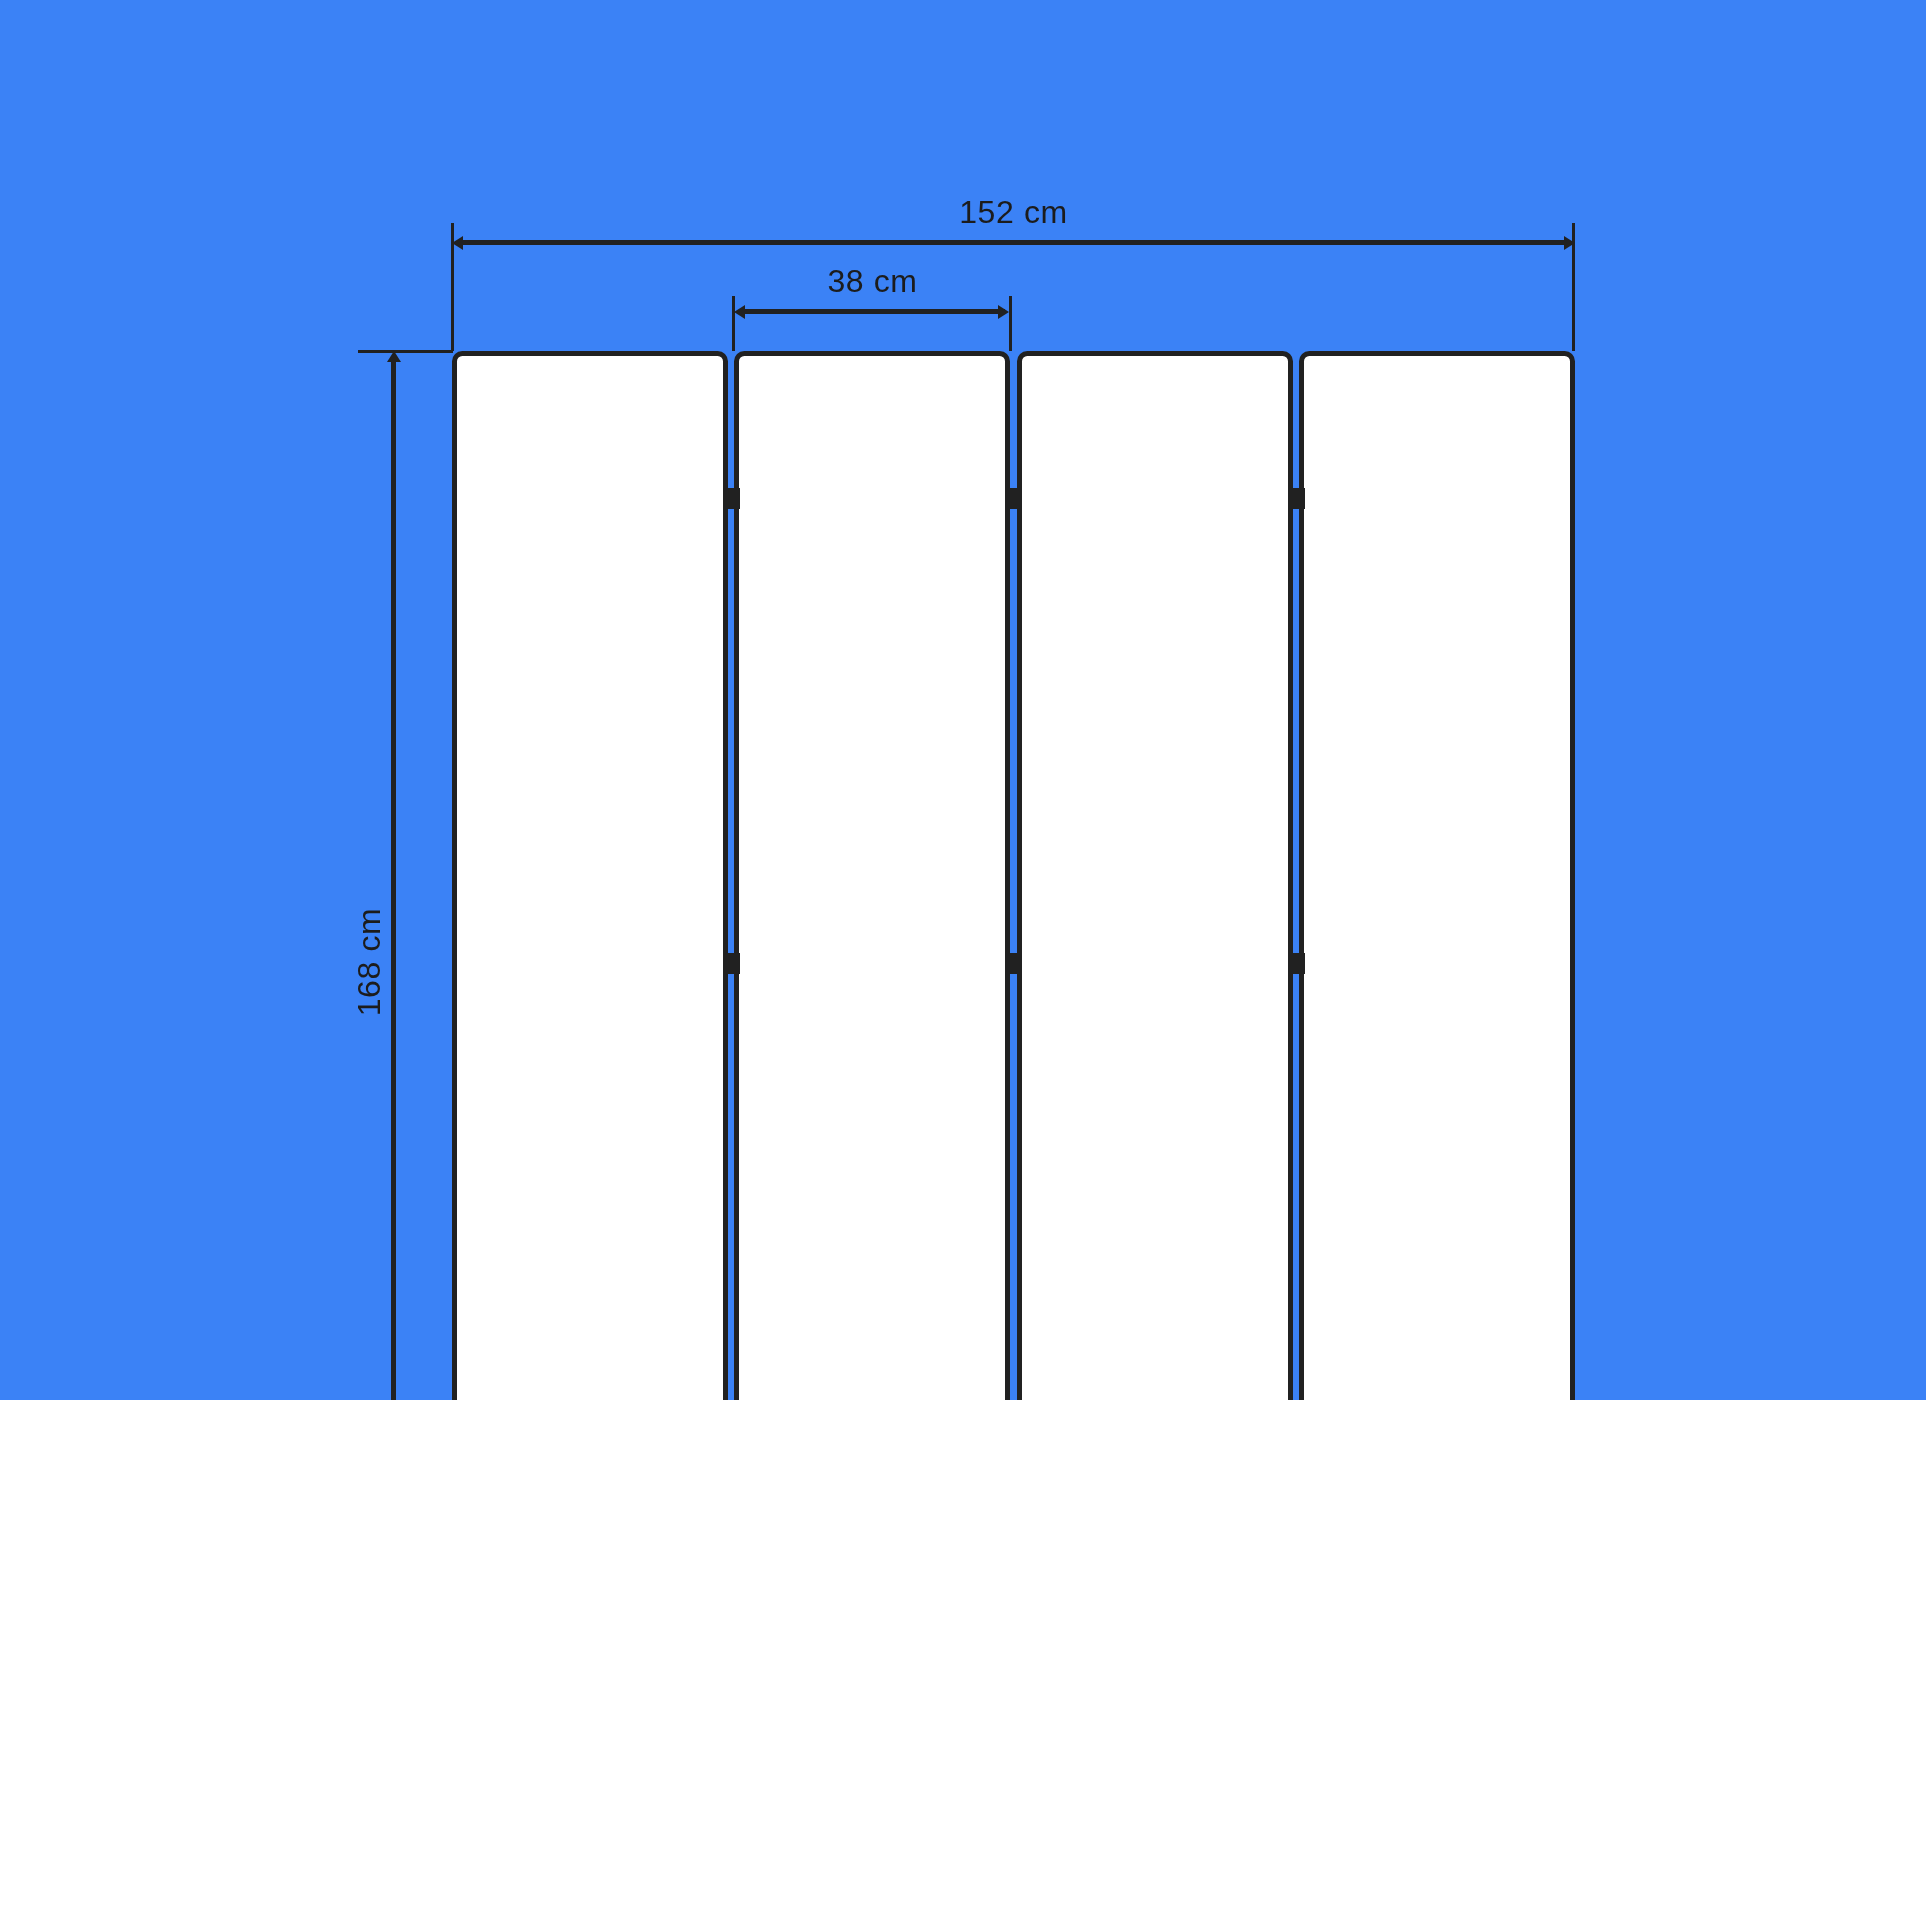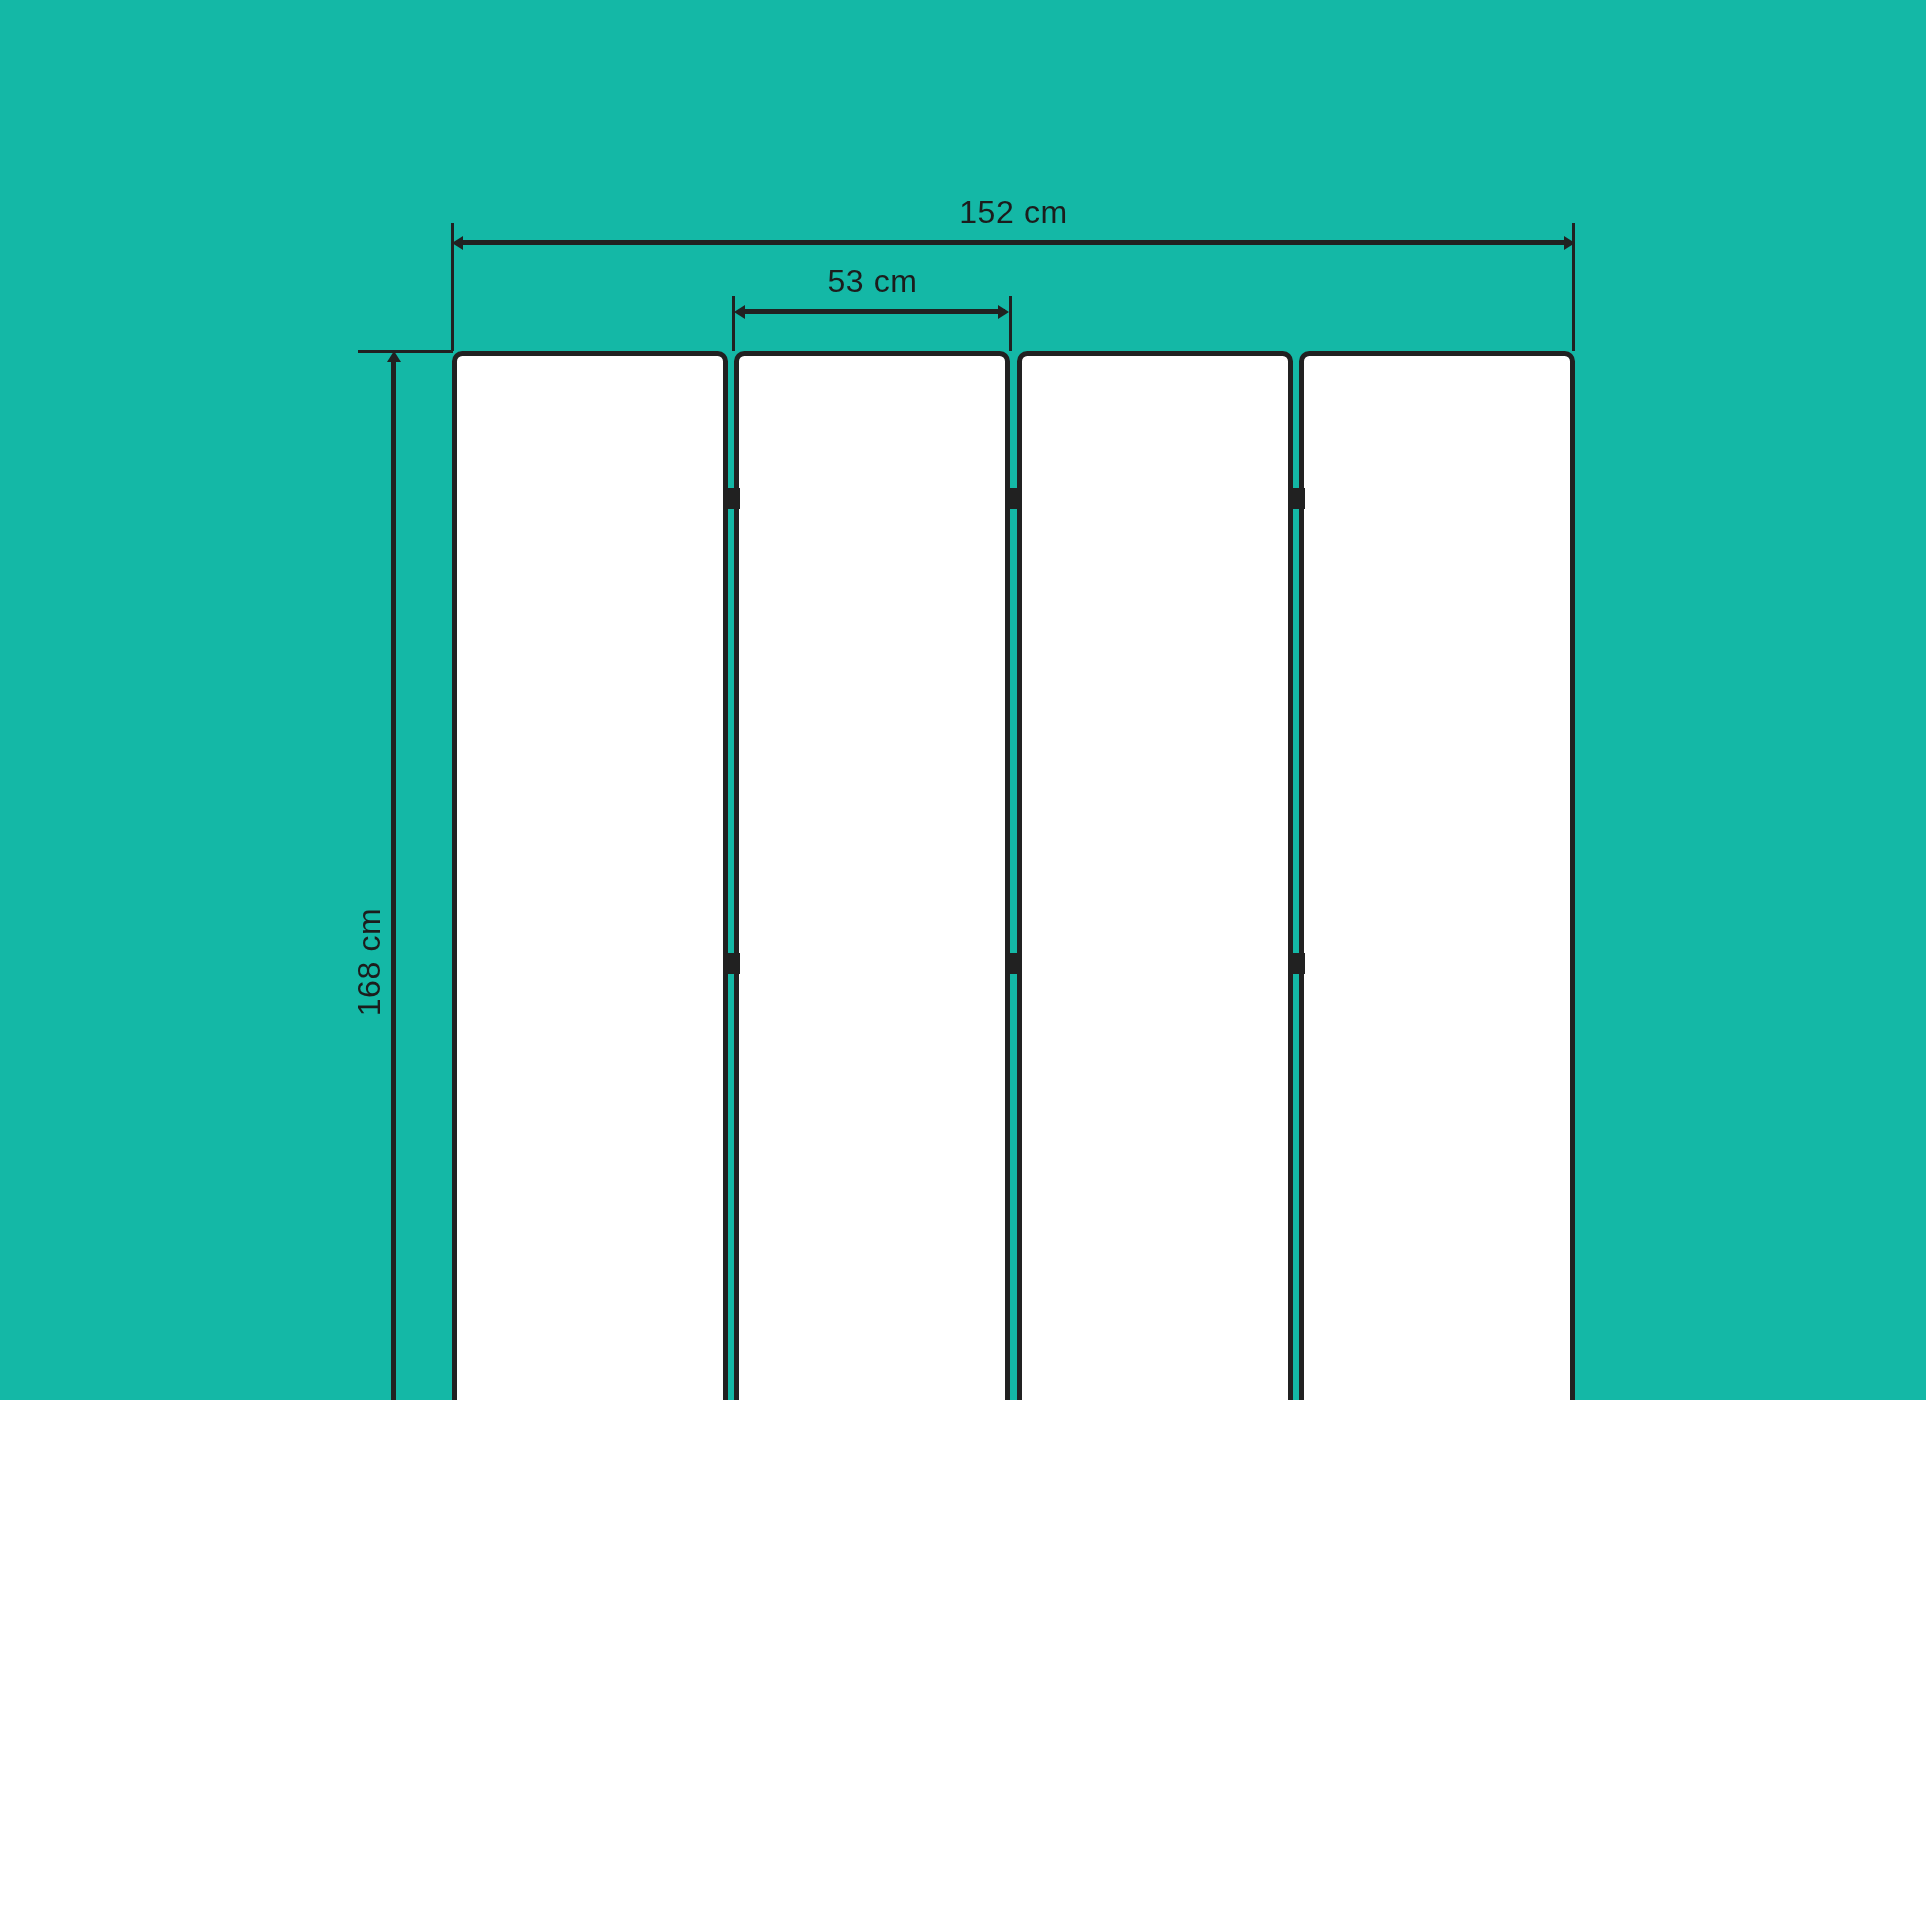--- a/index.html
+++ b/index.html
@@ -4,21 +4,21 @@
 <style>
   html, body {
     margin: 0;
     padding: 0;
     background: #ffffff;
   }
   #canvas {
     position: relative;
     width: 1926px;
     height: 1400px;
-    background: #14b8a6;
+    background: #3b82f6;
     font-family: "Liberation Sans", "DejaVu Sans", sans-serif;
     overflow: hidden;
   }
   
   .panel {
     position: absolute;
     top: 351px;
     width: 276px;
     height: 1224px;
     box-sizing: border-box;
@@ -96,21 +96,21 @@
 
 <div id="canvas">
 
   <div class="dim-label" style="left:885px; top:194px;">152 cm</div>
   <div class="ext-line-v" style="left:451px; top:223px; height:128px;"></div>
   <div class="ext-line-v" style="left:1572px; top:223px; height:128px;"></div>
   <div class="dim-line-h" style="left:457px; top:240px; width:1113px;"></div>
   <div class="arrow arrow-left" style="left:452px; top:236px;"></div>
   <div class="arrow arrow-right" style="left:1564px; top:236px;"></div>
 
-  <div class="dim-label" style="left:744px; top:263px;">53 cm</div>
+  <div class="dim-label" style="left:744px; top:263px;">38 cm</div>
   <div class="ext-line-v" style="left:732px; top:296px; height:55px;"></div>
   <div class="ext-line-v" style="left:1009px; top:296px; height:55px;"></div>
   <div class="dim-line-h" style="left:740px; top:309px; width:265px;"></div>
   <div class="arrow arrow-left" style="left:734px; top:305px;"></div>
   <div class="arrow arrow-right" style="left:998px; top:305px;"></div>
 
   <div class="dim-label vertical" style="left:240px; top:944px;">168 cm</div>
   <div class="ext-line-h" style="left:358px; top:350px; width:95px;"></div>
   <div class="ext-line-h" style="left:358px; top:1574px; width:95px;"></div>
   <div class="dim-line-v" style="left:391px; top:356px; height:1213px;"></div>

